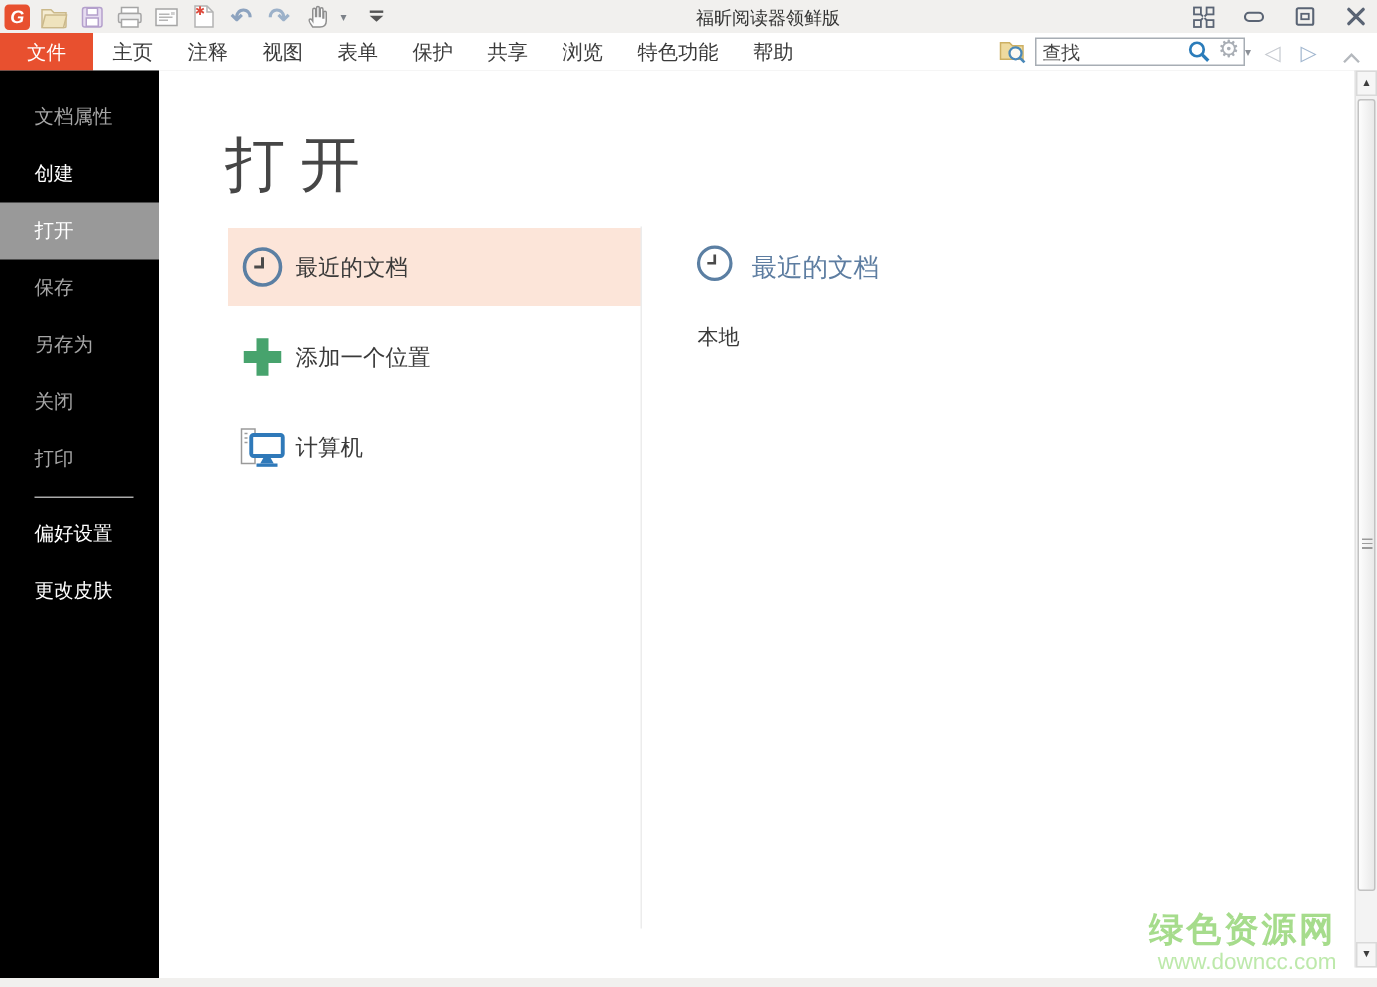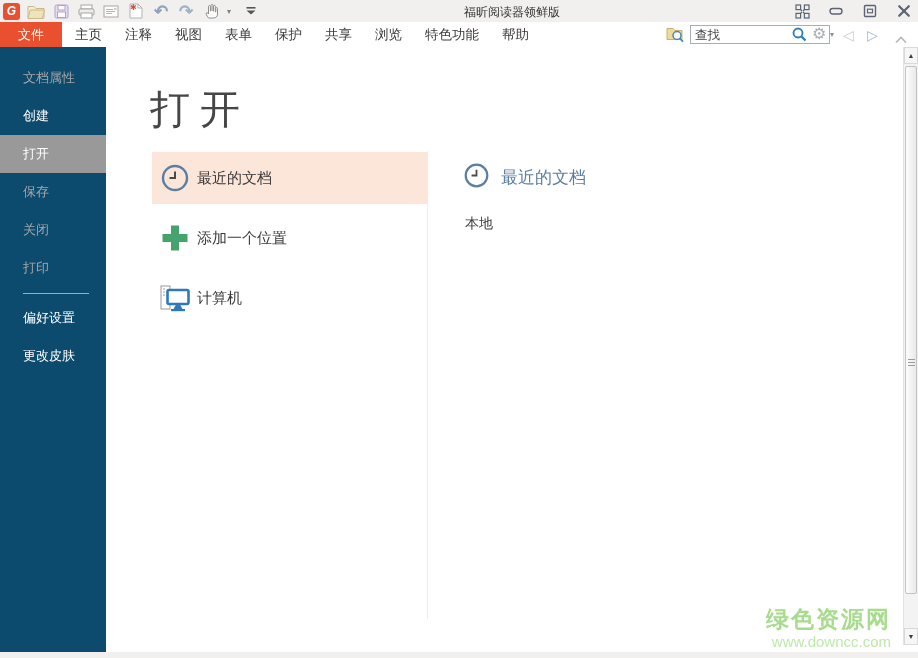--- a/index.html
+++ b/index.html
@@ -34,21 +34,21 @@
   .search-box::placeholder { color:#444; opacity:1; }
   .search-mag { position:absolute; left:792px; top:5px; }
   .gear { position:absolute; left:812px; top:2px; font-size:16px; color:#a9aeb5; line-height:20px; }
   .gear-caret { position:absolute; left:830px; top:8px; font-size:8px; color:#8b9097; }
   .chev { position:absolute; top:3px; font-size:14px; line-height:20px; }
   .chev-left { left:843px; color:#c7cbd1; }
   .chev-right { left:867px; color:#a3b8d0; }
   .collapse { position:absolute; left:895px; top:8px; }
 
   
-  .sidebar { position:absolute; left:0; top:47px; width:106px; height:605px; background:#0c4a6e; }
+  .sidebar { position:absolute; left:0; top:47px; width:106px; height:605px; background:#000000; }
   .side-list { list-style:none; padding-top:12px; }
   .side-item { height:38px; line-height:38px; padding-left:23px; font-size:13px; color:#fff; white-space:nowrap; }
   .side-item.disabled { color:#a6a6a6; }
   .side-item.selected { background:#999; }
   .side-divider { height:1px; background:#aaa; margin:6px 17px 5px 23px; }
 
   
   .main { position:absolute; left:106px; top:47px; width:797px; height:605px; background:#fff; }
   .page-title { position:absolute; left:44px; top:35px; font-family:"DejaVu Serif", serif; font-weight:400;
                 font-size:40px; color:#464646; letter-spacing:10px; }
@@ -207,20 +207,21 @@
       </svg>
   </span>
 </div>
 
 <div class="sidebar">
   <ul class="side-list">
     <li class="side-item disabled">文档属性</li>
     <li class="side-item">创建</li>
     <li class="side-item selected">打开</li>
     <li class="side-item disabled">保存</li>
+    <li class="side-item disabled">另存为</li>
     <li class="side-item disabled">关闭</li>
     <li class="side-item disabled">打印</li>
     <li class="side-divider"></li>
     <li class="side-item">偏好设置</li>
     <li class="side-item">更改皮肤</li>
   </ul>
 </div>
 
 <div class="main">
   <div class="page-title">打开</div>

